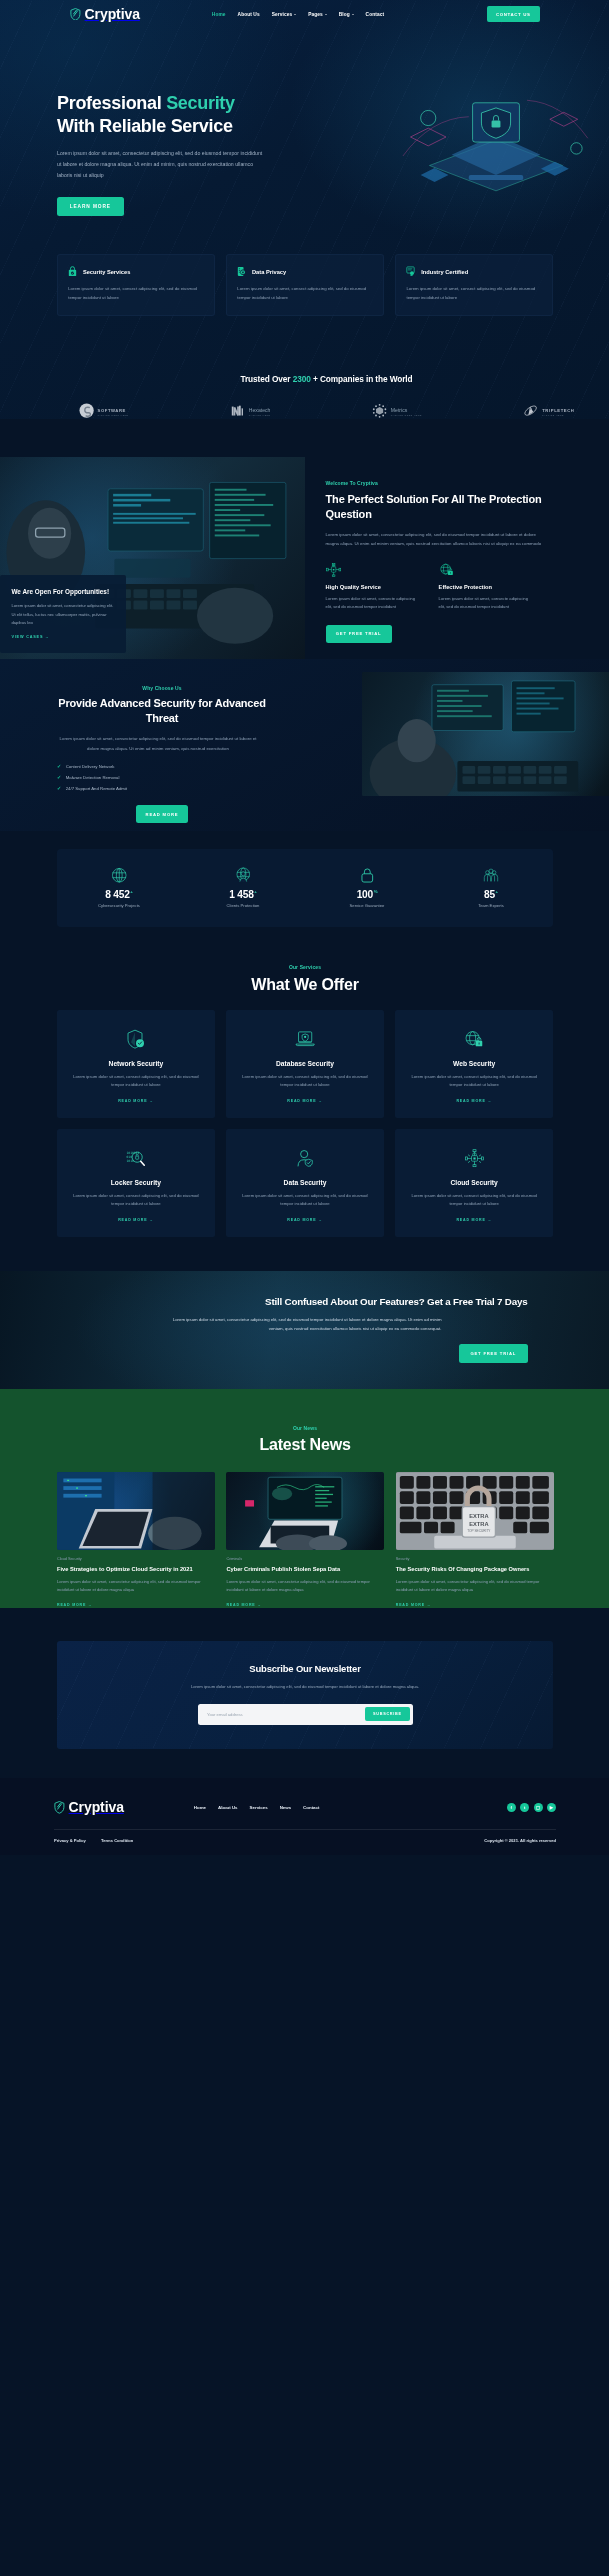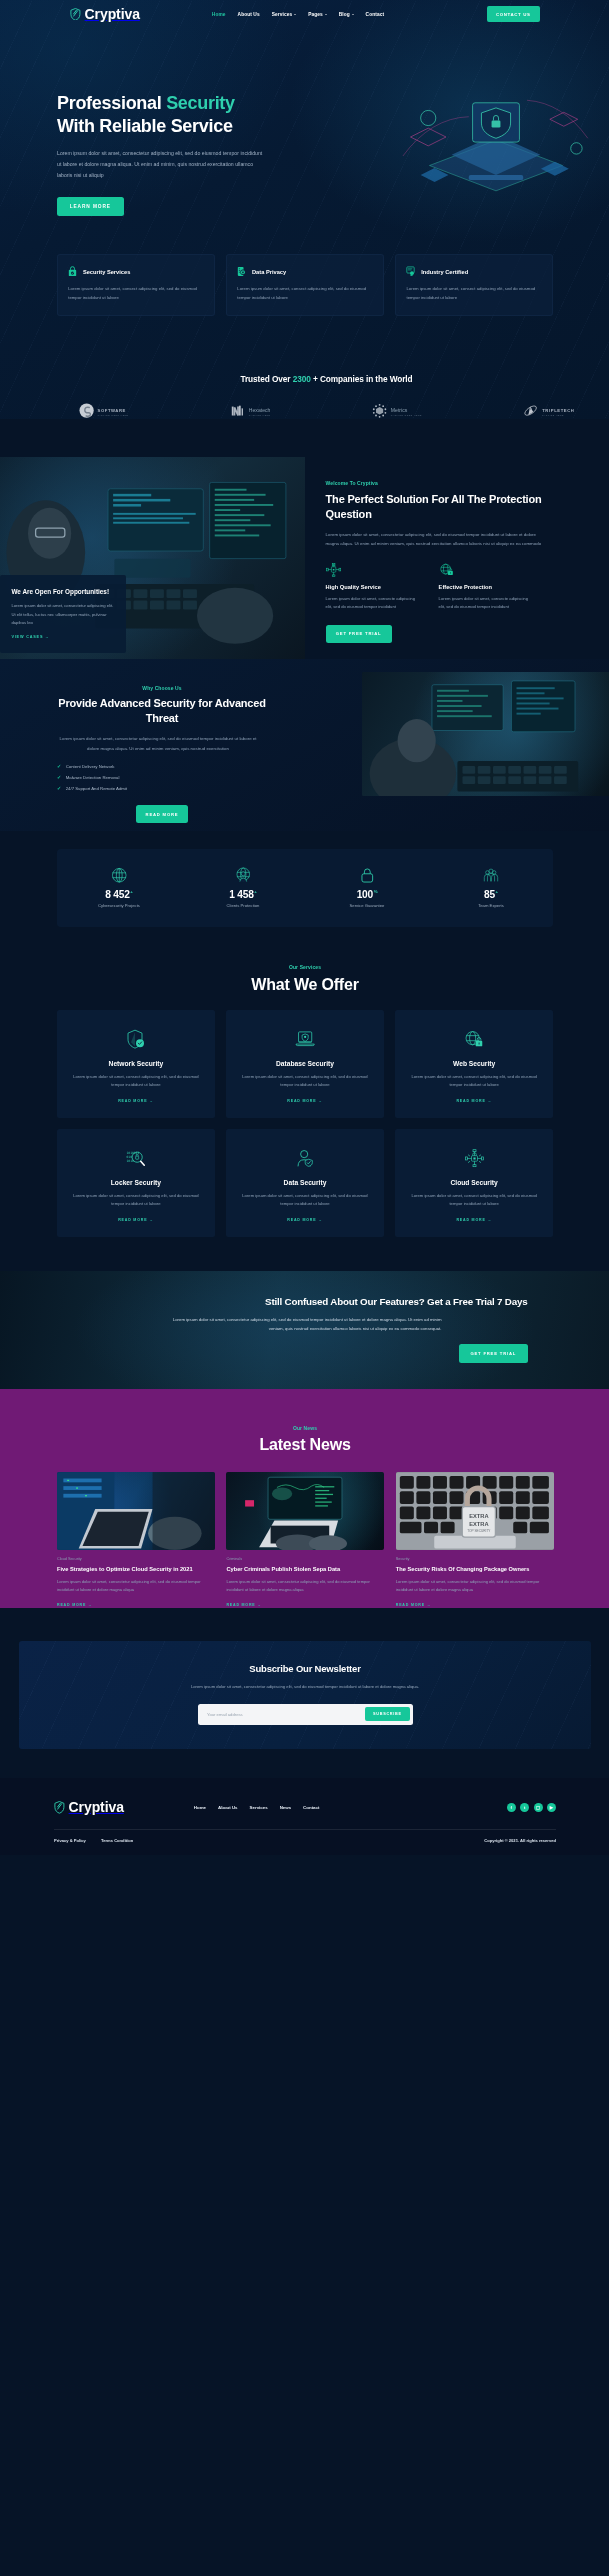--- a/index.html
+++ b/index.html
@@ -159,35 +159,35 @@
       radial-gradient(ellipse 330px 127px at 50% 50%, rgba(25,75,110,.45), rgba(0,0,0,0) 70%),
       linear-gradient(100deg,#071623 0%,#123243 45%,#0a1a26 100%);
     display:flex; align-items:center; justify-content:center;
   }
   .cta-inner { position:relative; z-index:3; text-align:right; width:445px; }
   .cta h2 { font-size:9.8px; font-weight:bold; letter-spacing:-0.2px; }
   .cta p { margin:9px auto 0; font-size:4.3px; line-height:2.0; color:#cfdae6; width:273px; }
   .btn-cta { display:inline-block; margin-top:10.8px; background:#16c79a; color:#fff; font-size:4.2px; font-weight:bold; letter-spacing:0.8px; padding:7px 11.4px; border-radius:2.5px; text-decoration:none; }
 
   
-  .news { padding-top:36px; background:#701a75; }
+  .news { padding-top:36px; background:#14532d; }
   .news-grid { width:496px; margin:18px auto 0; display:flex; gap:11.4px; }
   .news-card { flex:1; }
   .news-thumb { height:78px; border-radius:1.9px; overflow:hidden; position:relative; }
   .nt1 { background:radial-gradient(circle at 25% 45%, rgba(30,100,180,.55), rgba(0,0,0,0) 60%), linear-gradient(120deg,#07243f,#0b3558 45%,#061728); }
   .nt2 { background:radial-gradient(circle at 60% 45%, rgba(30,110,130,.45), rgba(0,0,0,0) 62%), linear-gradient(120deg,#08131f,#0d2b3a 50%,#050d16); }
   .nt3 { background:linear-gradient(120deg,#4c5358,#8e949a 48%,#3b4146); }
   .news-cat { font-size:3.8px; color:#8a9cb0; margin-top:7px; }
   .news-card h3 { font-size:5.7px; line-height:1.45; font-weight:bold; margin-top:3.8px; }
   .news-card p { font-size:4.1px; line-height:1.95; color:#8da0b6; margin-top:5.1px; }
 
   
   .newsletter-outer { padding:33px 0 29px; background:#061427; }
   .newsletter {
-    width:572px; margin:0 auto; border-radius:3.2px; padding:21.6px 0 24px; text-align:center;
+    width:496px; margin:0 auto; border-radius:3.2px; padding:21.6px 0 24px; text-align:center;
     background:linear-gradient(140deg,#0a2246 0%,#08203f 55%,#071a33 100%);
     position:relative; overflow:hidden;
   }
   .newsletter:after{content:"";position:absolute;inset:0;background:repeating-linear-gradient(115deg, rgba(120,160,220,.05) 0 0.6px, rgba(0,0,0,0) 0.6px 33px);}
   .newsletter > * { position:relative; z-index:2; }
   .newsletter h2 { font-size:9.5px; font-weight:bold; letter-spacing:-0.2px; }
   .newsletter p { margin:9px auto 0; font-size:4.2px; line-height:2.0; color:#96a8bc; width:254px; }
   .sub-form {
     margin:12.7px auto 0; width:215px; height:21px; background:#f4f5f7; border-radius:2.5px;
     display:flex; align-items:center; padding:2.5px; 

